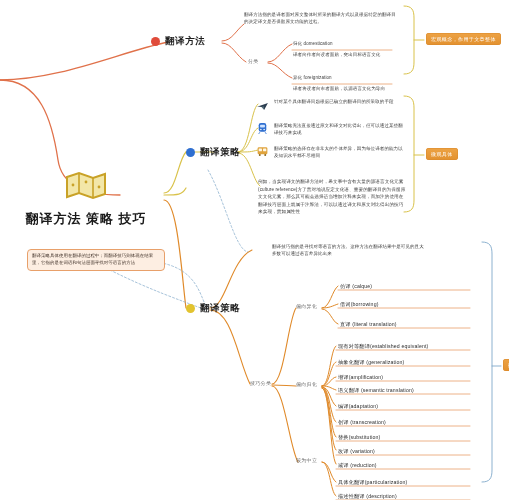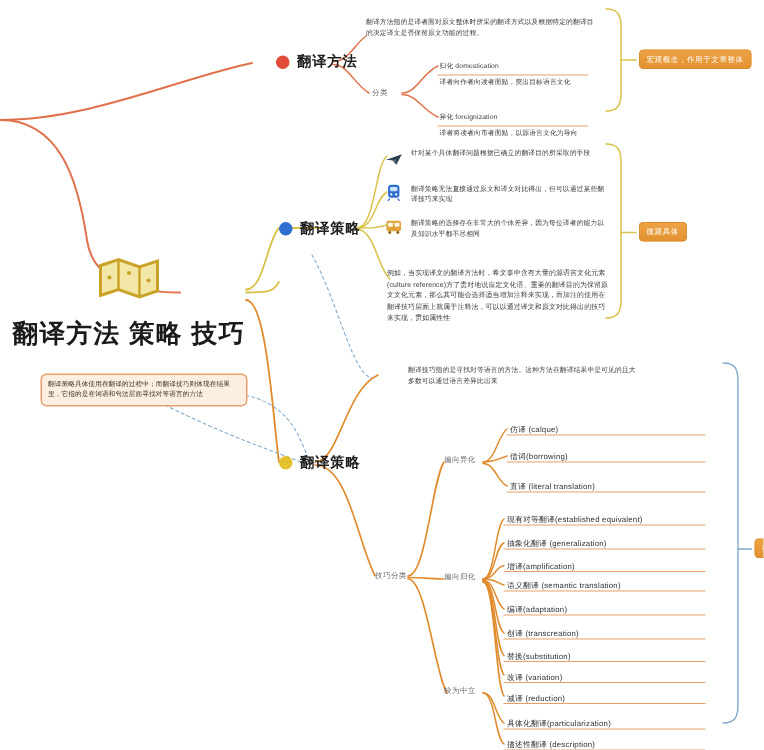--- a/index.html
+++ b/index.html
@@ -16,21 +16,21 @@
   
   .root{
     position:absolute;left:8px;top:170px;width:156px;
     text-align:center;
   }
   .root-icon{
     font-size:30px;line-height:32px;color:#d6b44a;
     letter-spacing:0;
   }
   .root-title{
-    font-size:17px;font-weight:bold;color:#1b1b1b;
+    font-size:13px;font-weight:bold;color:#1b1b1b;
     letter-spacing:1px;margin-top:4px;white-space:nowrap;
   }
   .root-note{
     position:absolute;left:27px;top:249px;width:128px;
     border:1px solid #e8a06a;border-radius:4px;
     background:#fdeee2;
     padding:3px 4px;
     font-size:4.4px;line-height:1.55;color:#3a2b22;
     letter-spacing:.1px;
   }
@@ -158,21 +158,21 @@
         <circle cx="8" cy="15" r="1.4" fill="#c9a227"></circle>
         <circle cx="21" cy="12" r="1.4" fill="#c9a227"></circle>
         <circle cx="34" cy="17" r="1.4" fill="#c9a227"></circle>
       </svg>
     </div>
     <div class="root-title">翻译方法 策略 技巧</div>
   </div>
 
   <div class="root-note">翻译策略具体使用在翻译的过程中；而翻译技巧则体现在结果里，它指的是在词语和句法层面寻找对等语言的方法</div>
 
-  <div class="node1" style="left:184px;top:35px;">
+  <div class="node1" style="left:151px;top:35px;">
     <span class="dot" style="background:#e04b3a"></span>
     <span class="lbl">翻译方法</span>
   </div>
 
   <div class="txt" style="left:244px;top:11px;width:152px;">翻译方法指的是译者面对原文整体时所采的翻译方式以及根据特定的翻译目的决定译文是否保留原文功能的过程。</div>
 
   <div class="cat" style="left:248px;top:58px;">分类</div>
 
   <div class="txt" style="left:293px;top:40px;width:150px;">归化 domestication</div>
   <div class="txt" style="left:293px;top:51px;width:150px;">译者向作者向读者面贴，突出目标语言文化</div>

